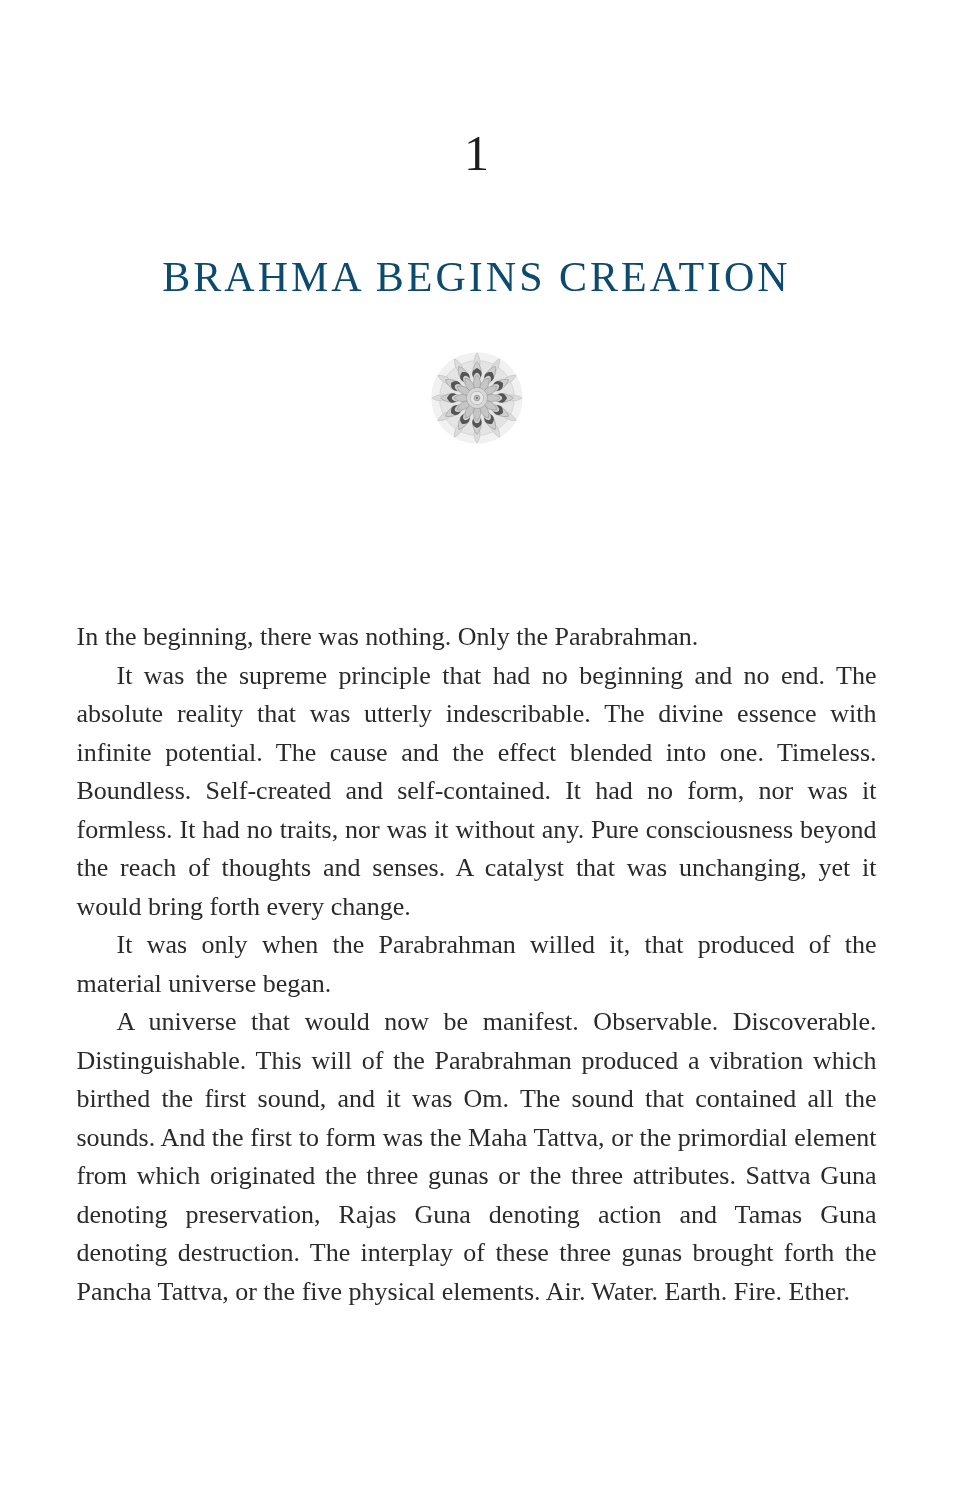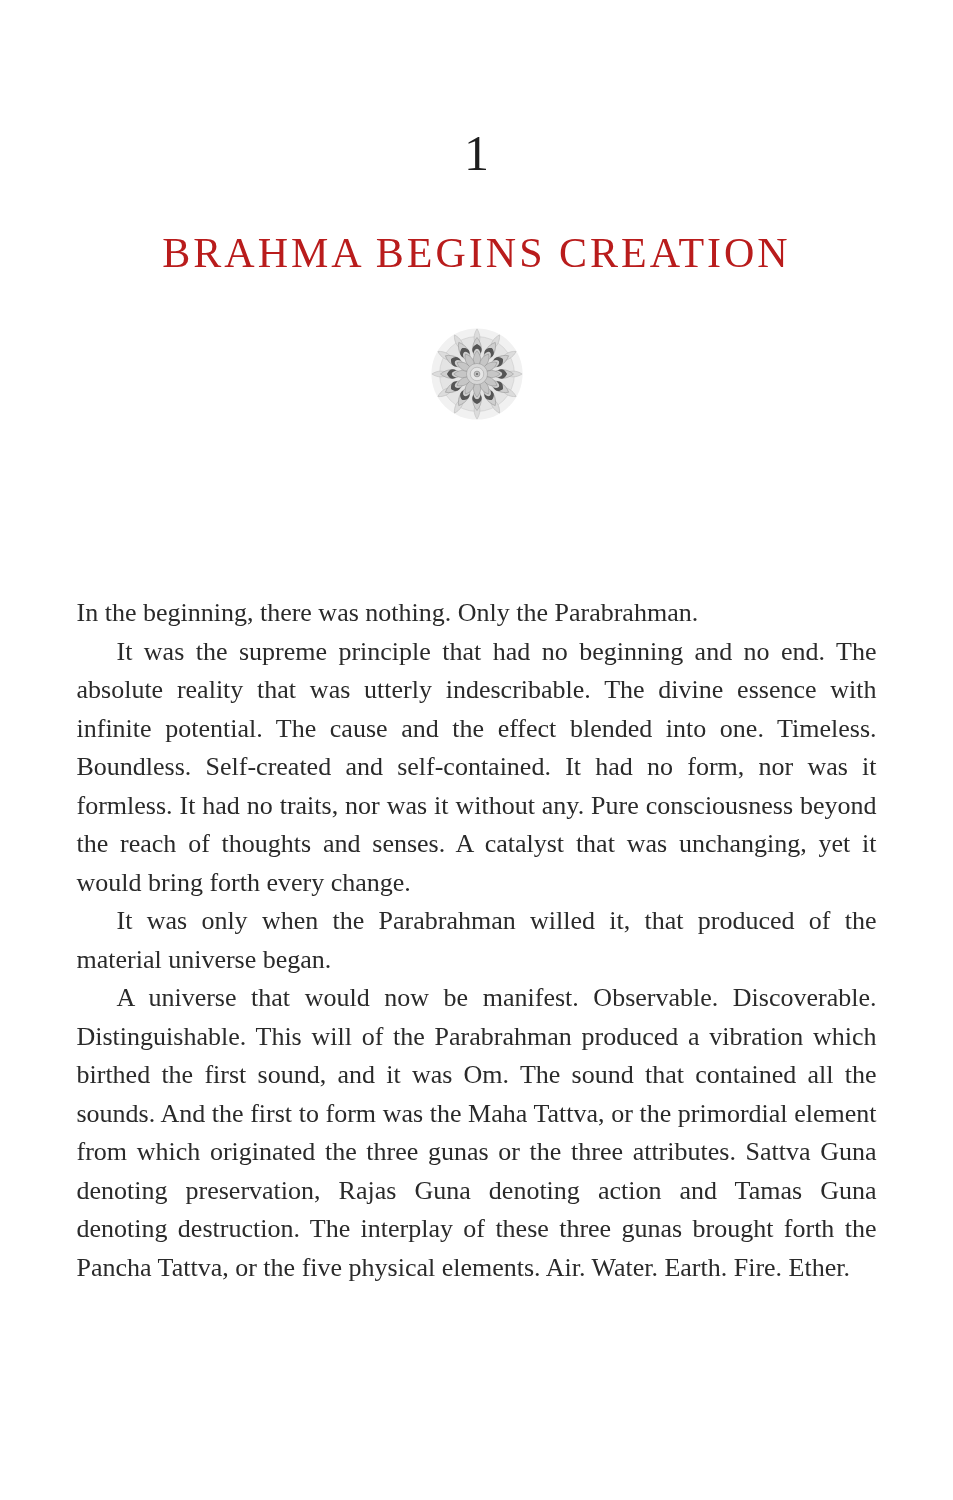--- a/index.html
+++ b/index.html
@@ -26,27 +26,27 @@
     position: relative;
   }
   .chapter-number {
     padding-top: 128px;
     text-align: center;
     font-size: 50px;
     line-height: 1;
     color: #1e1e1e;
   }
   .chapter-title {
-    margin-top: 52px;
+    margin-top: 76px;
     text-align: center;
     font-size: 42px;
     font-weight: 400;
     letter-spacing: 3px;
     line-height: 1.1;
-    color: #b91c1c;
+    color: #0c4a6e;
     white-space: nowrap;
   }
   .ornament {
     margin-top: 50px;
     text-align: center;
     height: 96px;
   }
   .ornament svg { display: inline-block; }
   .body-text {
     margin: 172px auto 18px auto;

